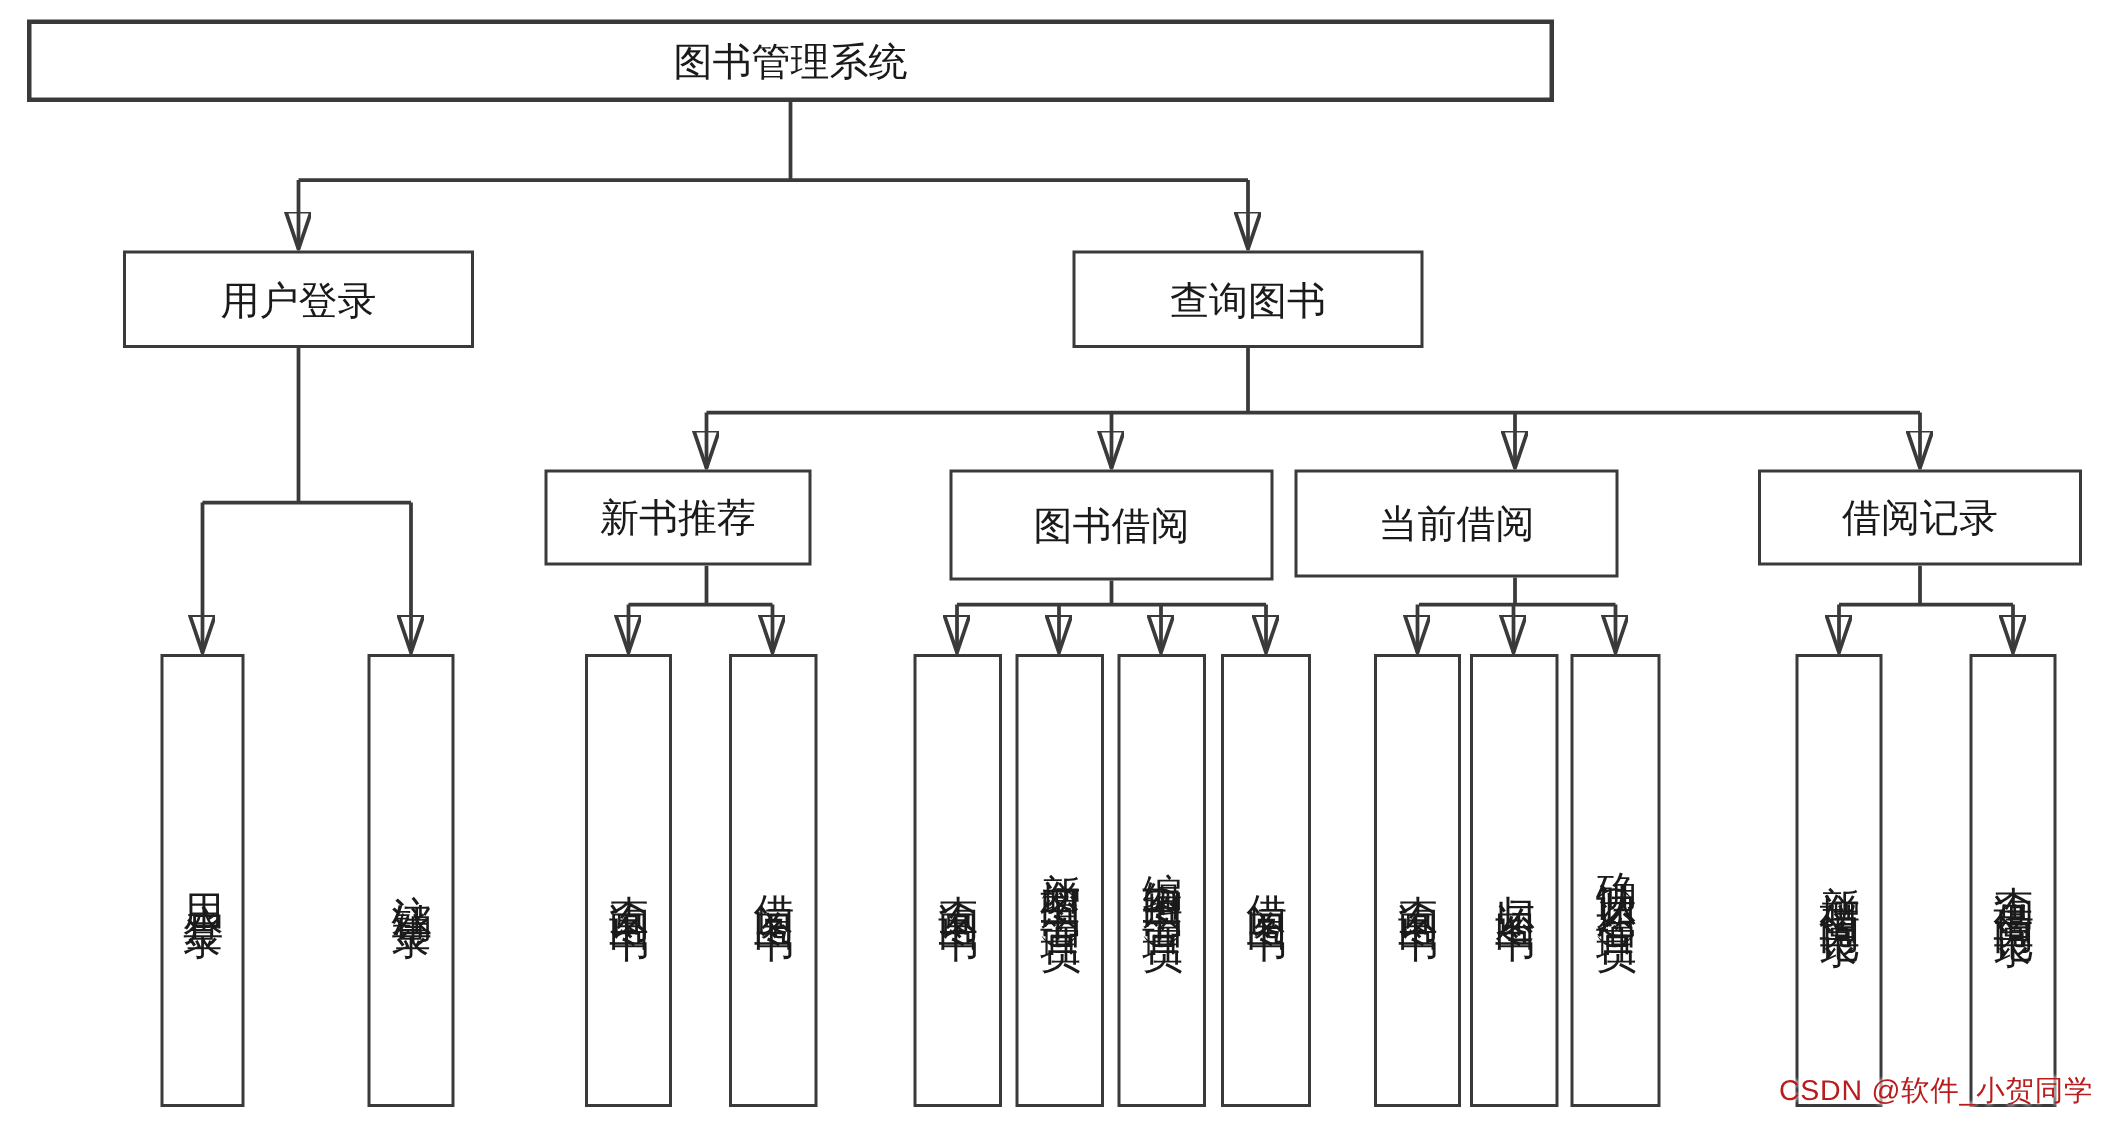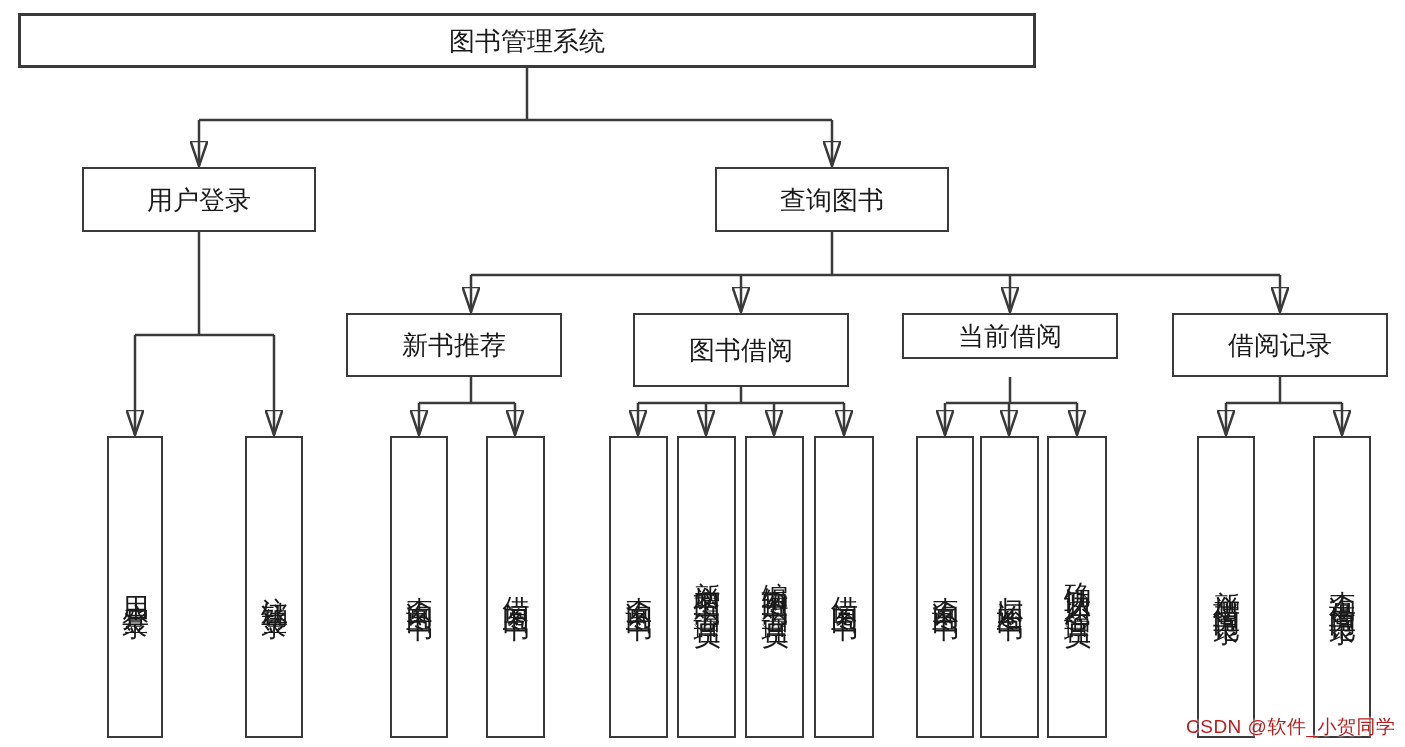--- a/index.html
+++ b/index.html
@@ -105,27 +105,27 @@
     <span>图书管理系统</span>
   </div>
 
   <div class="node" style="left:82px;top:167px;width:234px;height:65px">
     <span>用户登录</span>
   </div>
   <div class="node" style="left:715px;top:167px;width:234px;height:65px">
     <span>查询图书</span>
   </div>
 
-  <div class="node" style="left:346px;top:313px;width:216px;height:64px">
+  <div class="node" style="left:363px;top:313px;width:178px;height:64px">
     <span>新书推荐</span>
   </div>
   <div class="node" style="left:633px;top:313px;width:216px;height:74px">
     <span>图书借阅</span>
   </div>
-  <div class="node" style="left:902px;top:313px;width:216px;height:46px">
+  <div class="node" style="left:863px;top:313px;width:216px;height:72px">
     <span>当前借阅</span>
   </div>
   <div class="node" style="left:1172px;top:313px;width:216px;height:64px">
     <span>借阅记录</span>
   </div>
 
   <div class="node vnode" style="left:107px;top:436px;width:56px;height:302px">
     <span>用户登录</span>
   </div>
   <div class="node vnode" style="left:245px;top:436px;width:58px;height:302px">

